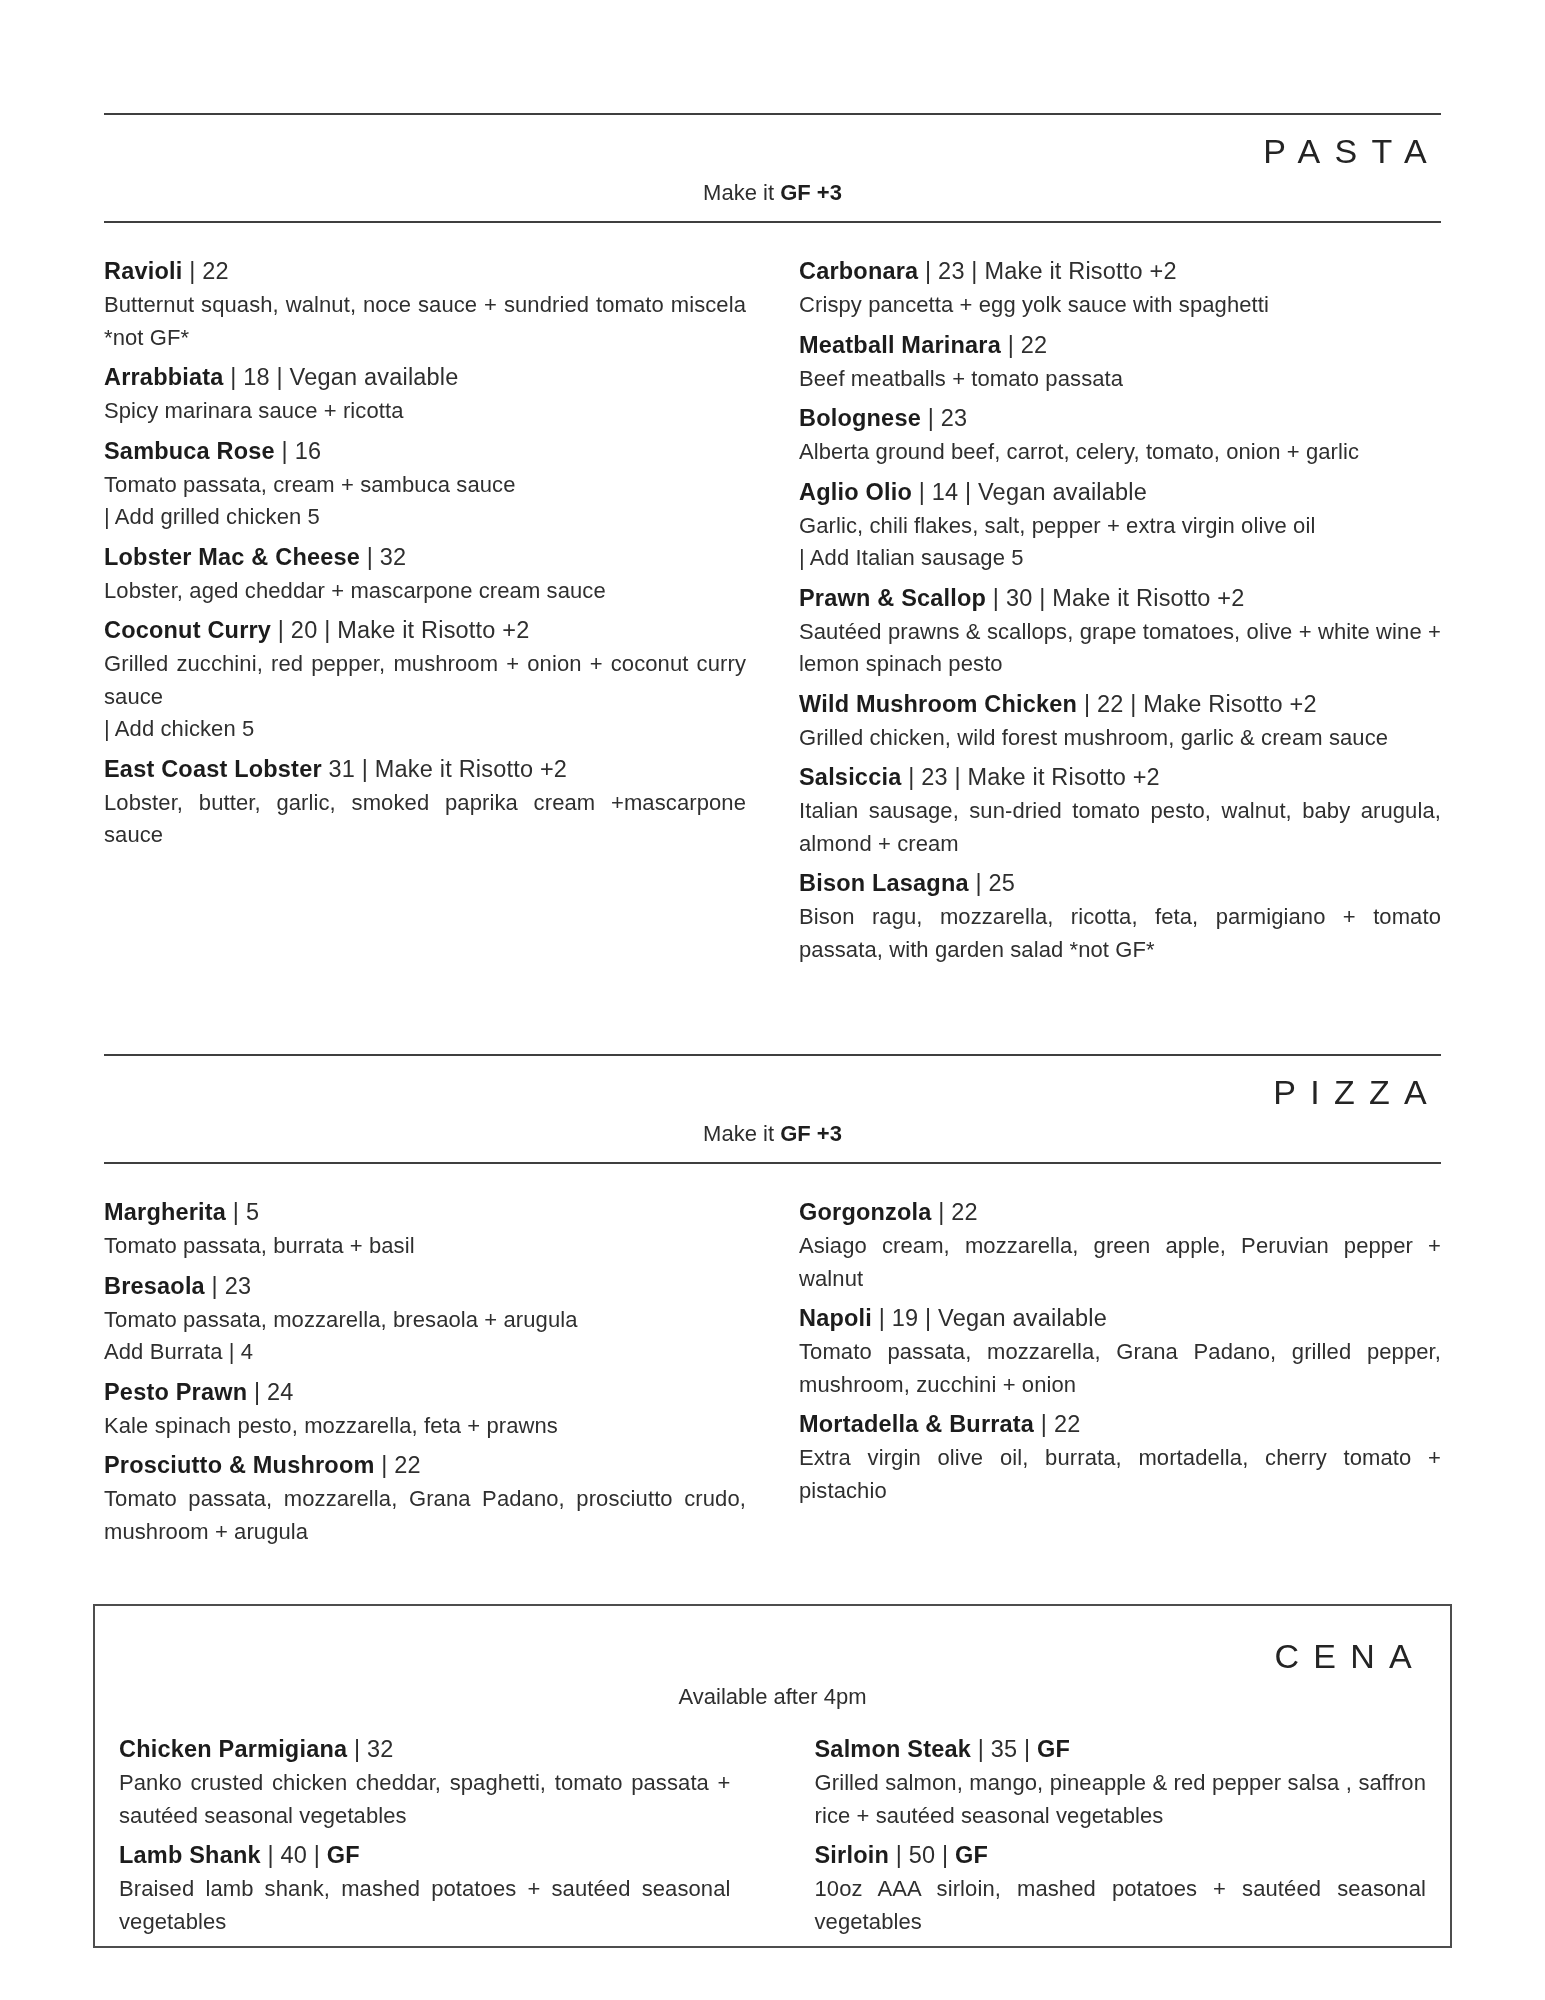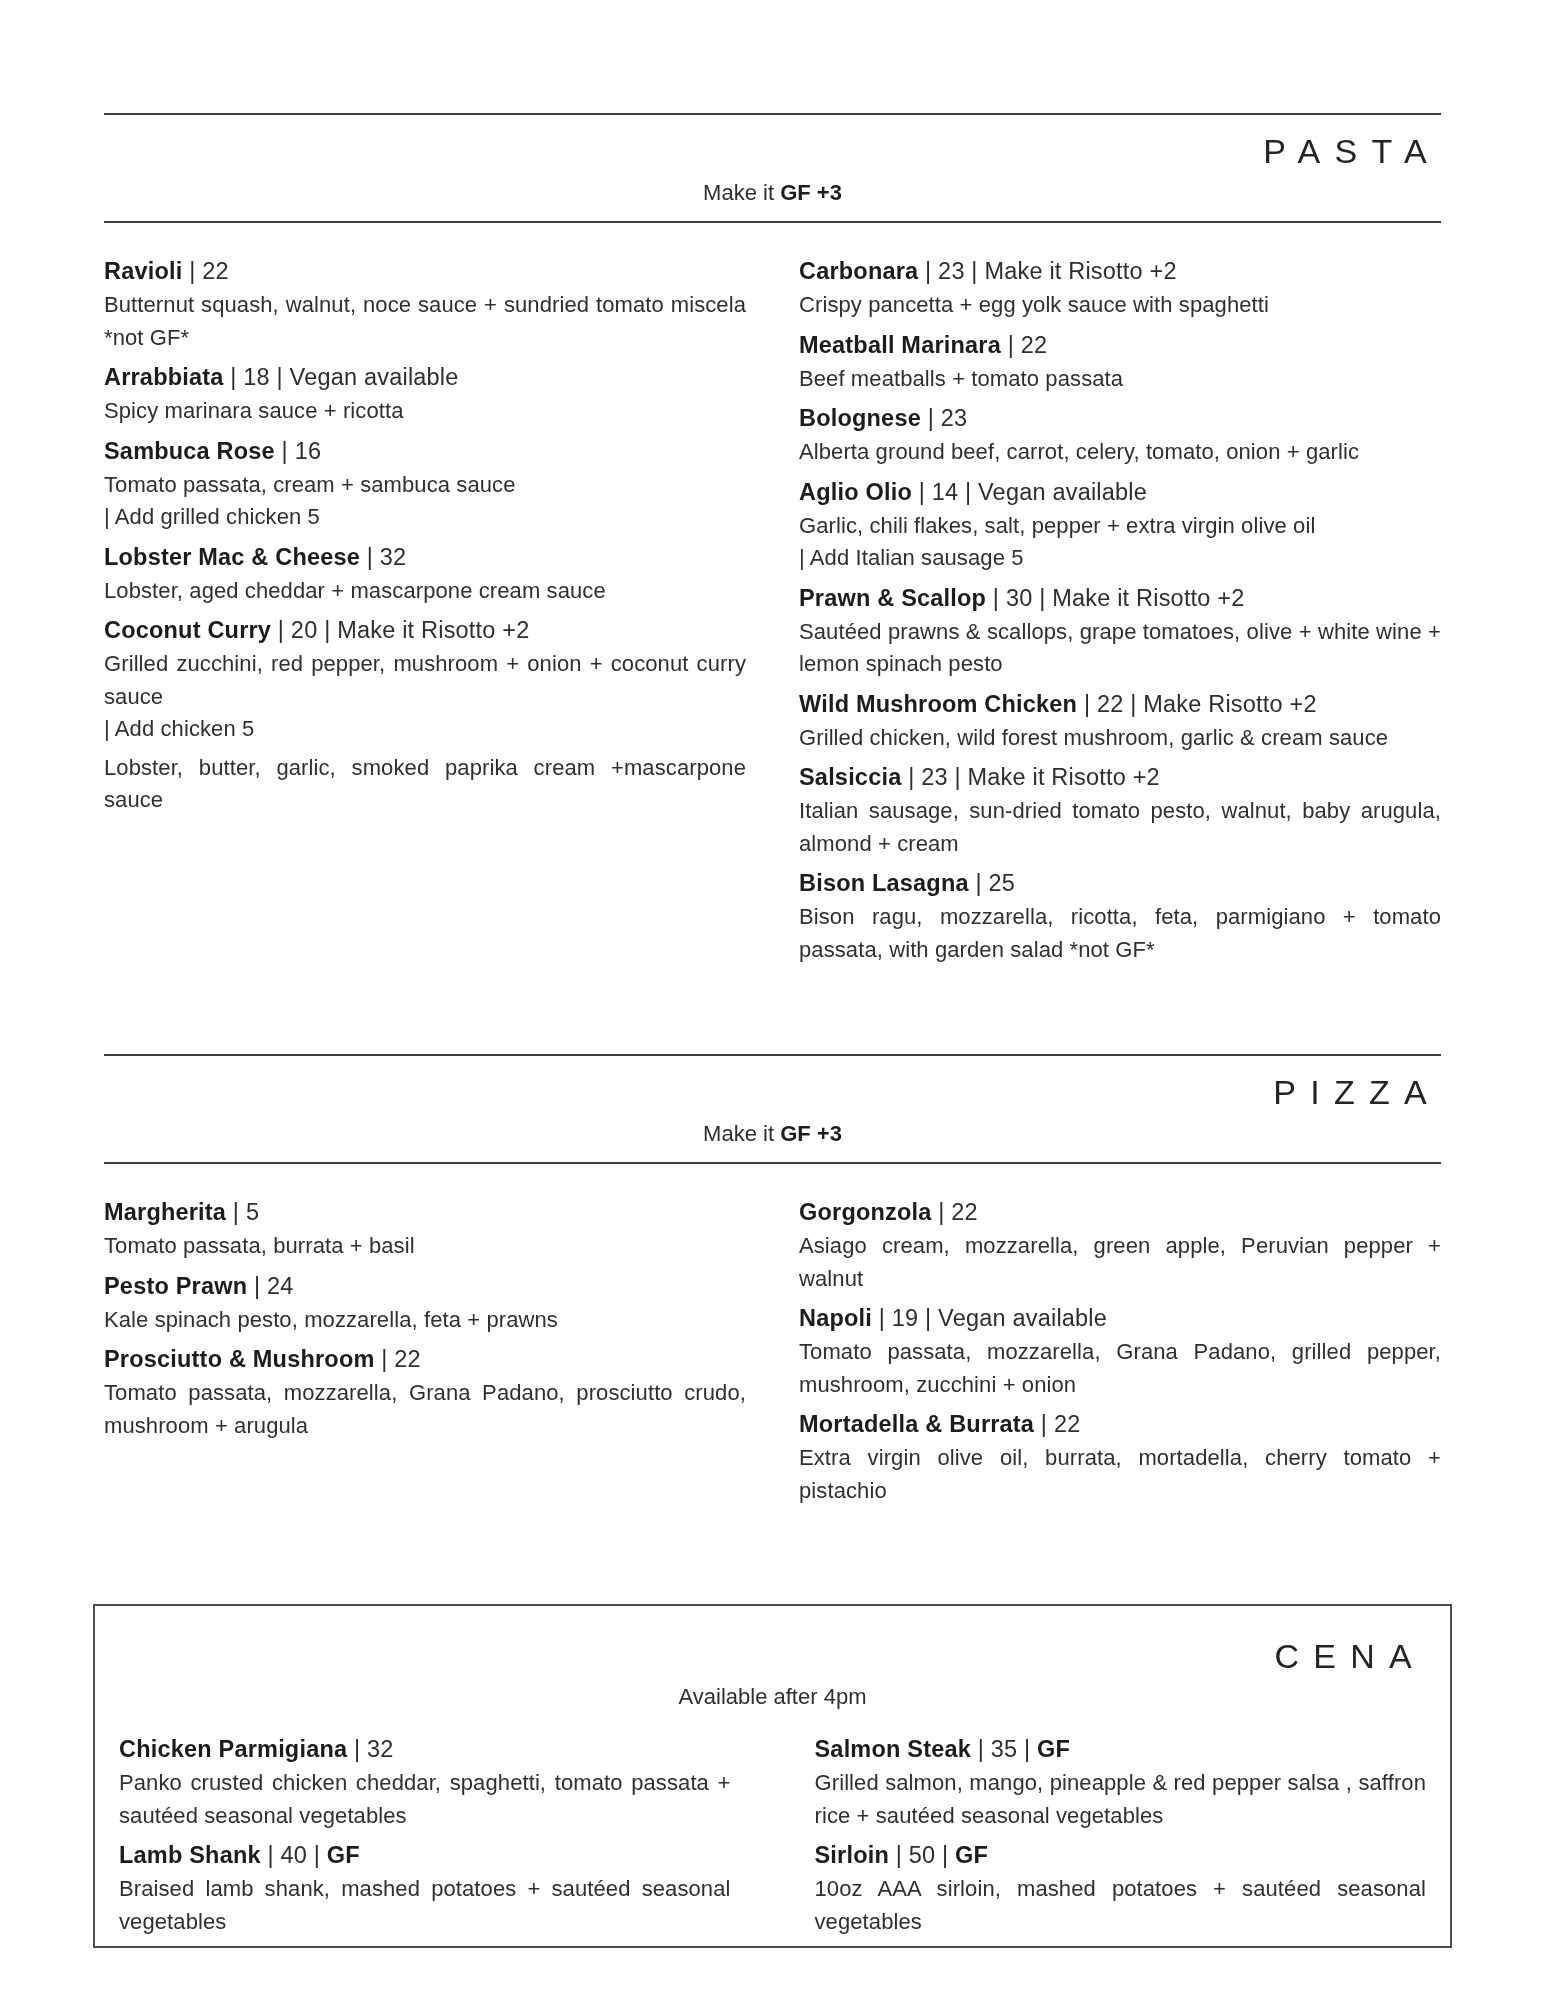--- a/index.html
+++ b/index.html
@@ -99,20 +99,21 @@
           <div class="item">
             <div class="item-head"><span class="nm">Lobster Mac &amp; Cheese</span><span class="meta"> | 32</span></div>
             <div class="desc">Lobster, aged cheddar + mascarpone cream sauce</div>
           </div>
           <div class="item">
             <div class="item-head"><span class="nm">Coconut Curry</span><span class="meta"> | 20 | Make it Risotto +2</span></div>
             <div class="desc">Grilled zucchini, red pepper, mushroom + onion + coconut curry sauce</div>
             <div class="desc">| Add chicken 5</div>
           </div>
           <div class="item">
+            <div class="item-head"><span class="nm">East Coast Lobster</span><span class="meta"> 31 | Make it Risotto +2</span></div>
             <div class="desc">Lobster, butter, garlic, smoked paprika cream +mascarpone sauce</div>
           </div>
         </div>
         <div class="col">
           <div class="item">
             <div class="item-head"><span class="nm">Carbonara</span><span class="meta"> | 23 | Make it Risotto +2</span></div>
             <div class="desc">Crispy pancetta + egg yolk sauce with spaghetti</div>
           </div>
           <div class="item">
             <div class="item-head"><span class="nm">Meatball Marinara</span><span class="meta"> | 22</span></div>
@@ -150,20 +151,25 @@
   <section class="menu-section sec-1">
     <hr class="rule">
     <h1 class="section-title">PIZZA</h1>
     <p class="section-subtitle"><span>Make it </span><b>GF +3</b></p>
     <hr class="rule">
     <div class="cols">
         <div class="col">
           <div class="item">
             <div class="item-head"><span class="nm">Margherita</span><span class="meta"> | 5</span></div>
             <div class="desc">Tomato passata, burrata + basil</div>
+          </div>
+          <div class="item">
+            <div class="item-head"><span class="nm">Bresaola</span><span class="meta"> | 23</span></div>
+            <div class="desc">Tomato passata, mozzarella, bresaola + arugula</div>
+            <div class="desc">Add Burrata | 4</div>
           </div>
           <div class="item">
             <div class="item-head"><span class="nm">Pesto Prawn</span><span class="meta"> | 24</span></div>
             <div class="desc">Kale spinach pesto, mozzarella, feta + prawns</div>
           </div>
           <div class="item">
             <div class="item-head"><span class="nm">Prosciutto &amp; Mushroom</span><span class="meta"> | 22</span></div>
             <div class="desc">Tomato passata, mozzarella, Grana Padano, prosciutto crudo,  mushroom + arugula</div>
           </div>
         </div>

